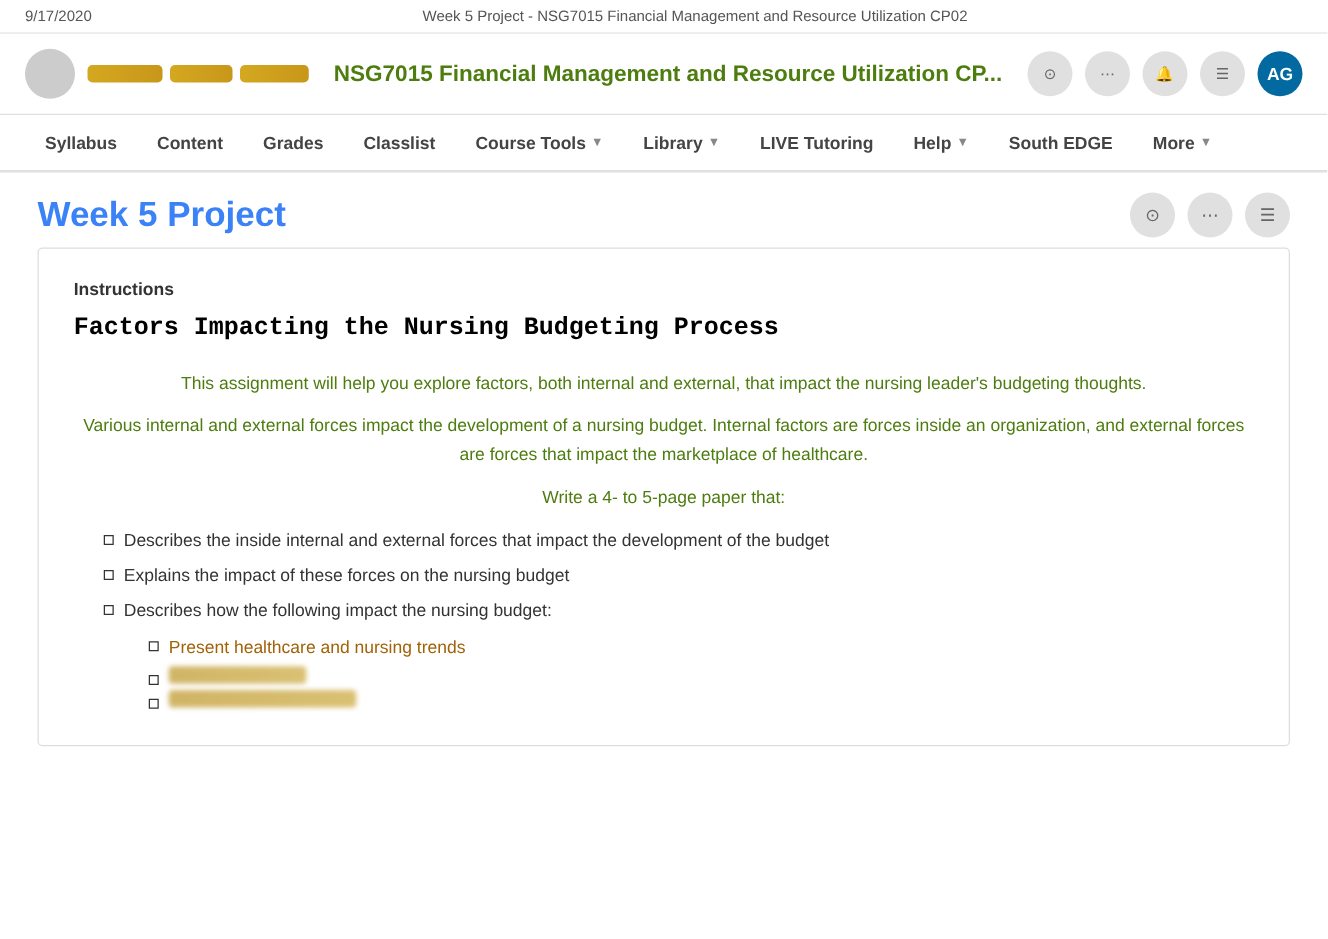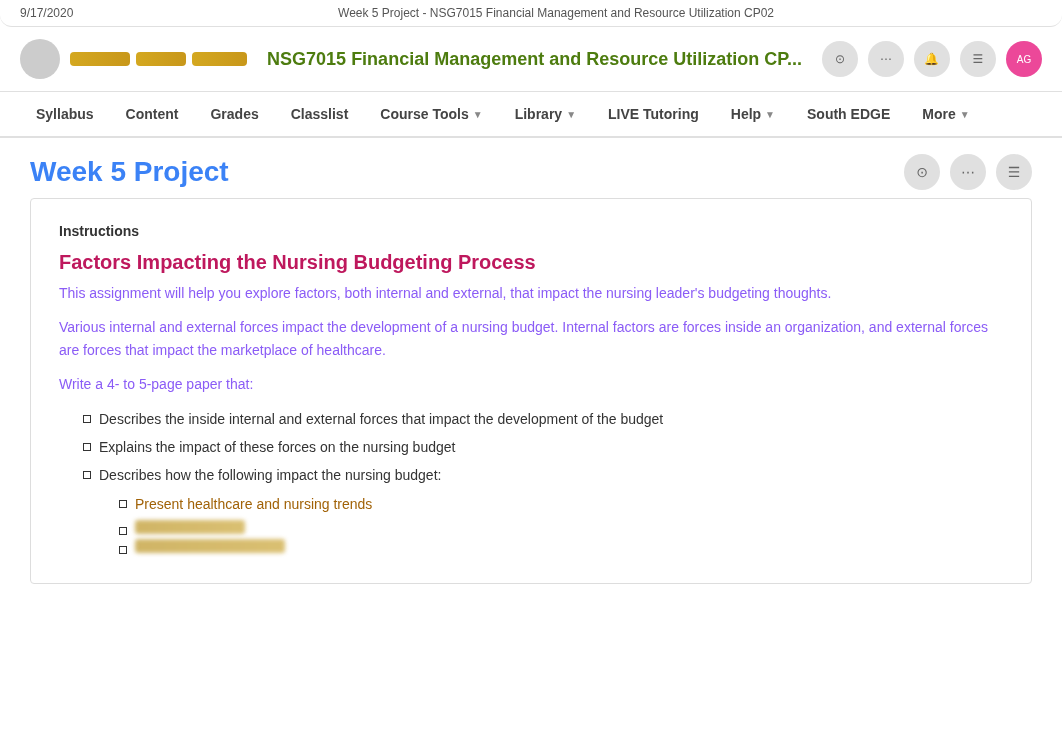--- a/index.html
+++ b/index.html
@@ -16,21 +16,20 @@
     
     .top-bar {
       display: flex;
       justify-content: space-between;
       align-items: center;
       padding: 6px 20px;
       background: #fff;
       border-bottom: 1px solid #e0e0e0;
       font-size: 12px;
       color: #555;
-      border-radius: 12px;
     }
 
     
     .header {
       display: flex;
       align-items: center;
       padding: 12px 20px;
       background: #fff;
       border-bottom: 1px solid #e0e0e0;
     }
@@ -79,27 +78,27 @@
       display: flex;
       align-items: center;
       justify-content: center;
       font-size: 12px;
       color: #666;
     }
     .header-avatar {
       width: 36px;
       height: 36px;
       border-radius: 50%;
-      background: #ec4899;
+      background: #0369a1;
       display: flex;
       align-items: center;
       justify-content: center;
       color: #fff;
-      font-weight: normal;
-      font-size: 10px;
+      font-weight: bold;
+      font-size: 14px;
     }
 
     
     .nav {
       display: flex;
       align-items: center;
       padding: 0 20px;
       background: #fff;
       border-bottom: 2px solid #e0e0e0;
       gap: 0;
@@ -160,29 +159,31 @@
     .instructions-label {
       font-weight: bold;
       font-size: 14px;
       color: #333;
       margin-bottom: 12px;
     }
 
     .assignment-title {
       font-size: 20px;
       font-weight: bold;
-      color: #be185d;
-      margin-bottom: 8px;
+      color: #000000;
+      margin-bottom: 21px;
+      font-family: Liberation Mono, monospace;
     }
 
     .assignment-text {
       font-size: 14px;
-      color: #8b5cf6;
+      color: #4d7c0f;
       line-height: 1.6;
       margin-bottom: 12px;
+      text-align: center;
     }
 
     .bullet-list {
       margin-left: 24px;
       margin-top: 8px;
     }
     .bullet-list li {
       margin-bottom: 6px;
       font-size: 14px;
       color: #333;

